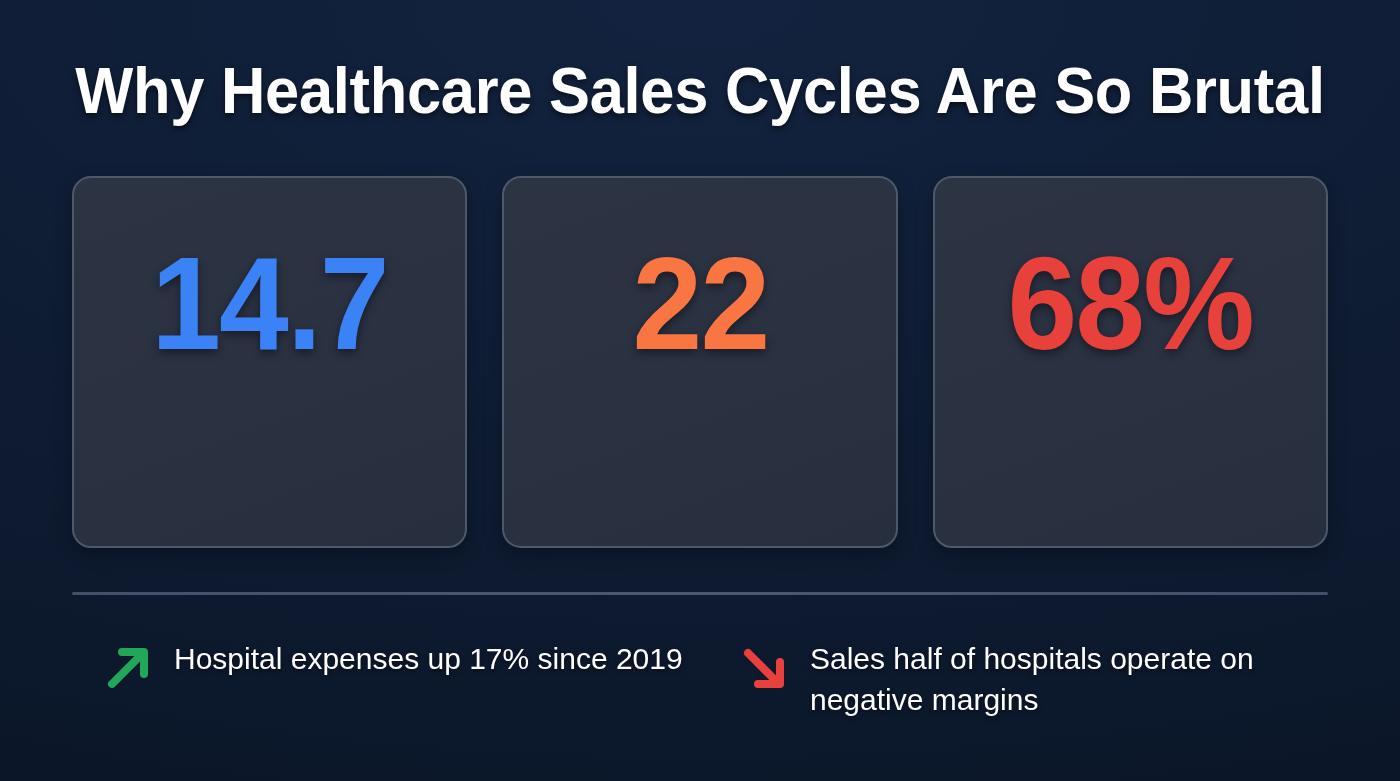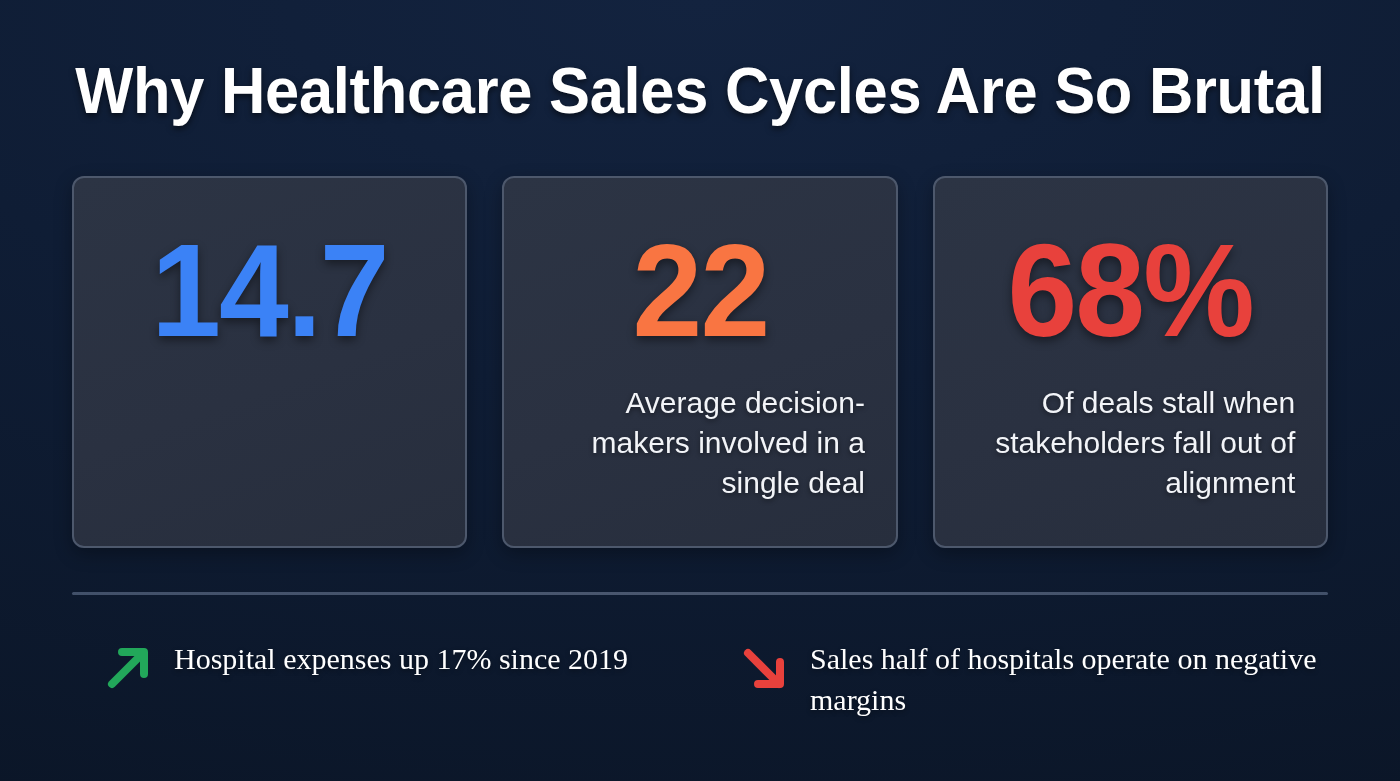--- a/index.html
+++ b/index.html
@@ -50,30 +50,30 @@
     left: 72px;
     width: 1256px;
     height: 372px;
     display: flex;
     gap: 35px;
   }
 
   .card {
     flex: 1 1 0;
     height: 372px;
-    border-radius: 12px;
+    border-radius: 19px;
     border: 2px solid #4d586c;
     background: linear-gradient(160deg, #2c3444 0%, #2a3141 55%, #272e3d 100%);
     box-shadow: 0 6px 18px rgba(0,0,0,0.30);
     display: flex;
     flex-direction: column;
     align-items: center;
     justify-content: flex-start;
-    padding: 47px 18px 26px;
-    text-align: right;
+    padding: 60px 18px 26px;
+    text-align: center;
   }
 
   .stat-number {
     font-size: 132px;
     font-weight: 700;
     line-height: 1.0;
     letter-spacing: -2px;
     text-shadow: 0 4px 10px rgba(0,0,0,0.45);
     transform: scaleX(0.95);
     margin-bottom: 26px;
@@ -102,21 +102,20 @@
   }
 
   
   .footer {
     position: absolute;
     top: 634px;
     left: 72px;
     width: 1256px;
     display: flex;
     gap: 12px;
-    font-family: Liberation Serif, serif;
   }
 
   .note {
     display: flex;
     align-items: flex-start;
     gap: 20px;
   }
 
   .note.left  { width: 630px; padding-left: 30px; }
   .note.right { width: 626px; padding-left: 30px; }
@@ -145,26 +144,24 @@
   <h1 class="title">Why Healthcare Sales Cycles Are So Brutal</h1>
 
   <div class="cards">
 
     <div class="card">
       <div class="stat-number" style="color:#3b82f6">14.7</div>
     </div>
 
     <div class="card">
       <div class="stat-number" style="color:#f97542">22</div>
-      <div class="stat-label">Average decision-makers involved in a single deal</div>
     </div>
 
     <div class="card">
       <div class="stat-number" style="color:#e8413c">68%</div>
-      <div class="stat-label">Of deals stall when stakeholders fall out of alignment</div>
     </div>
 
   </div>
 
   <div class="divider"></div>
 
   <div class="footer">
 
     <div class="note left">
       <span class="arrow-icon">

